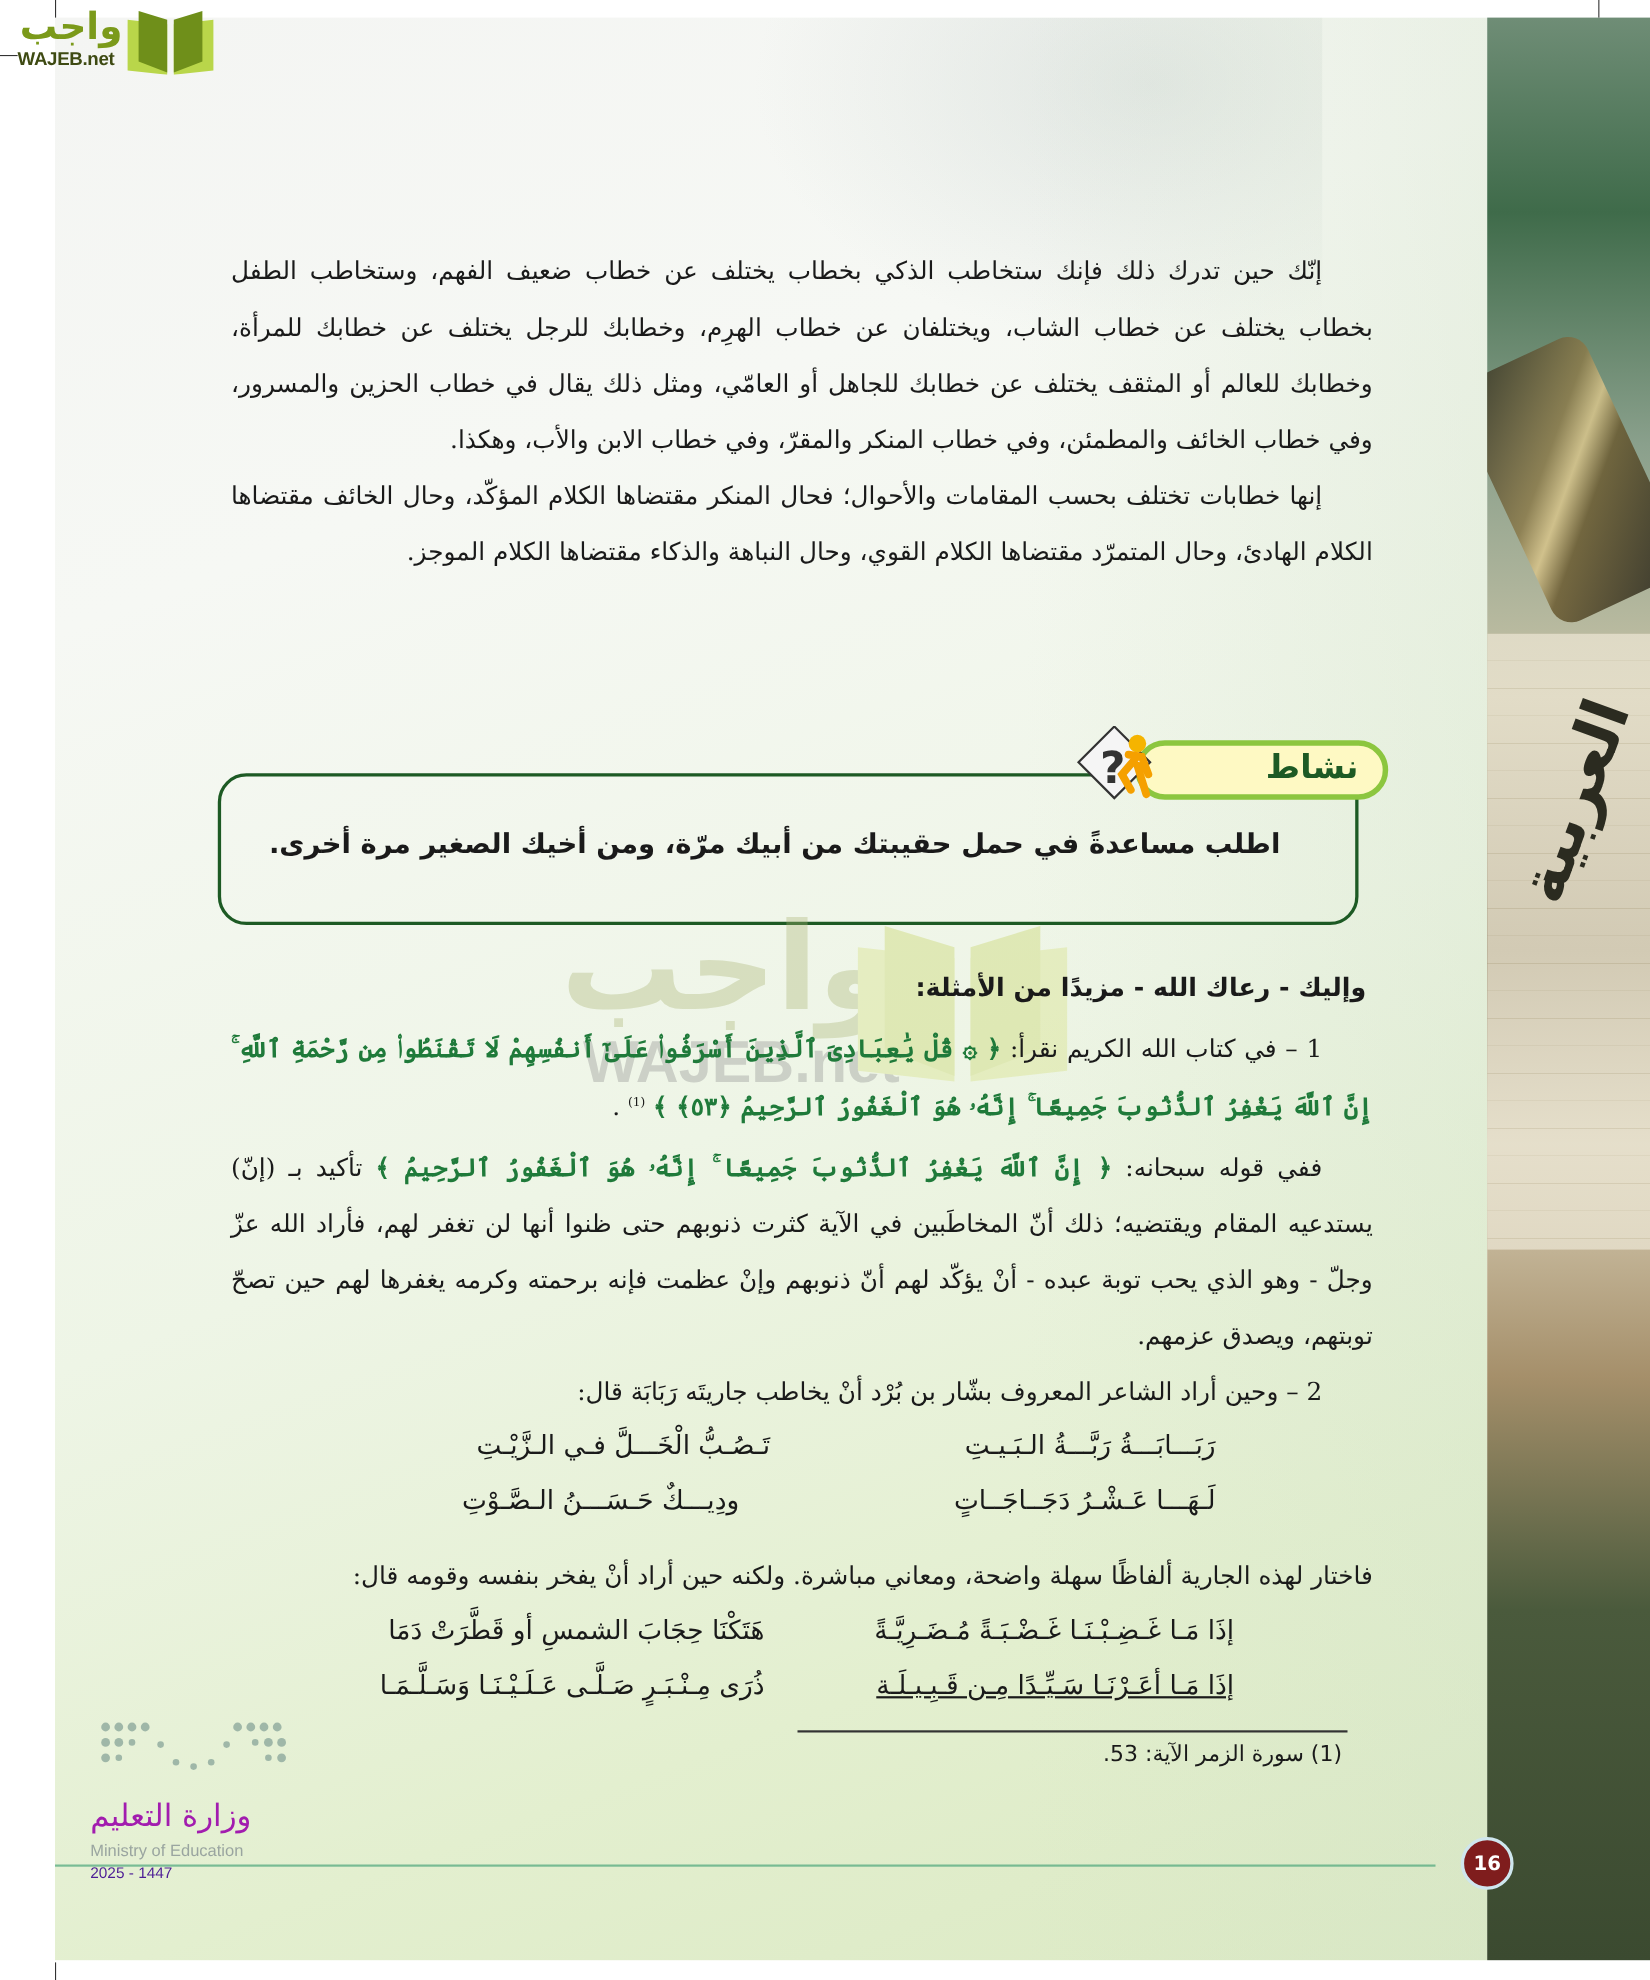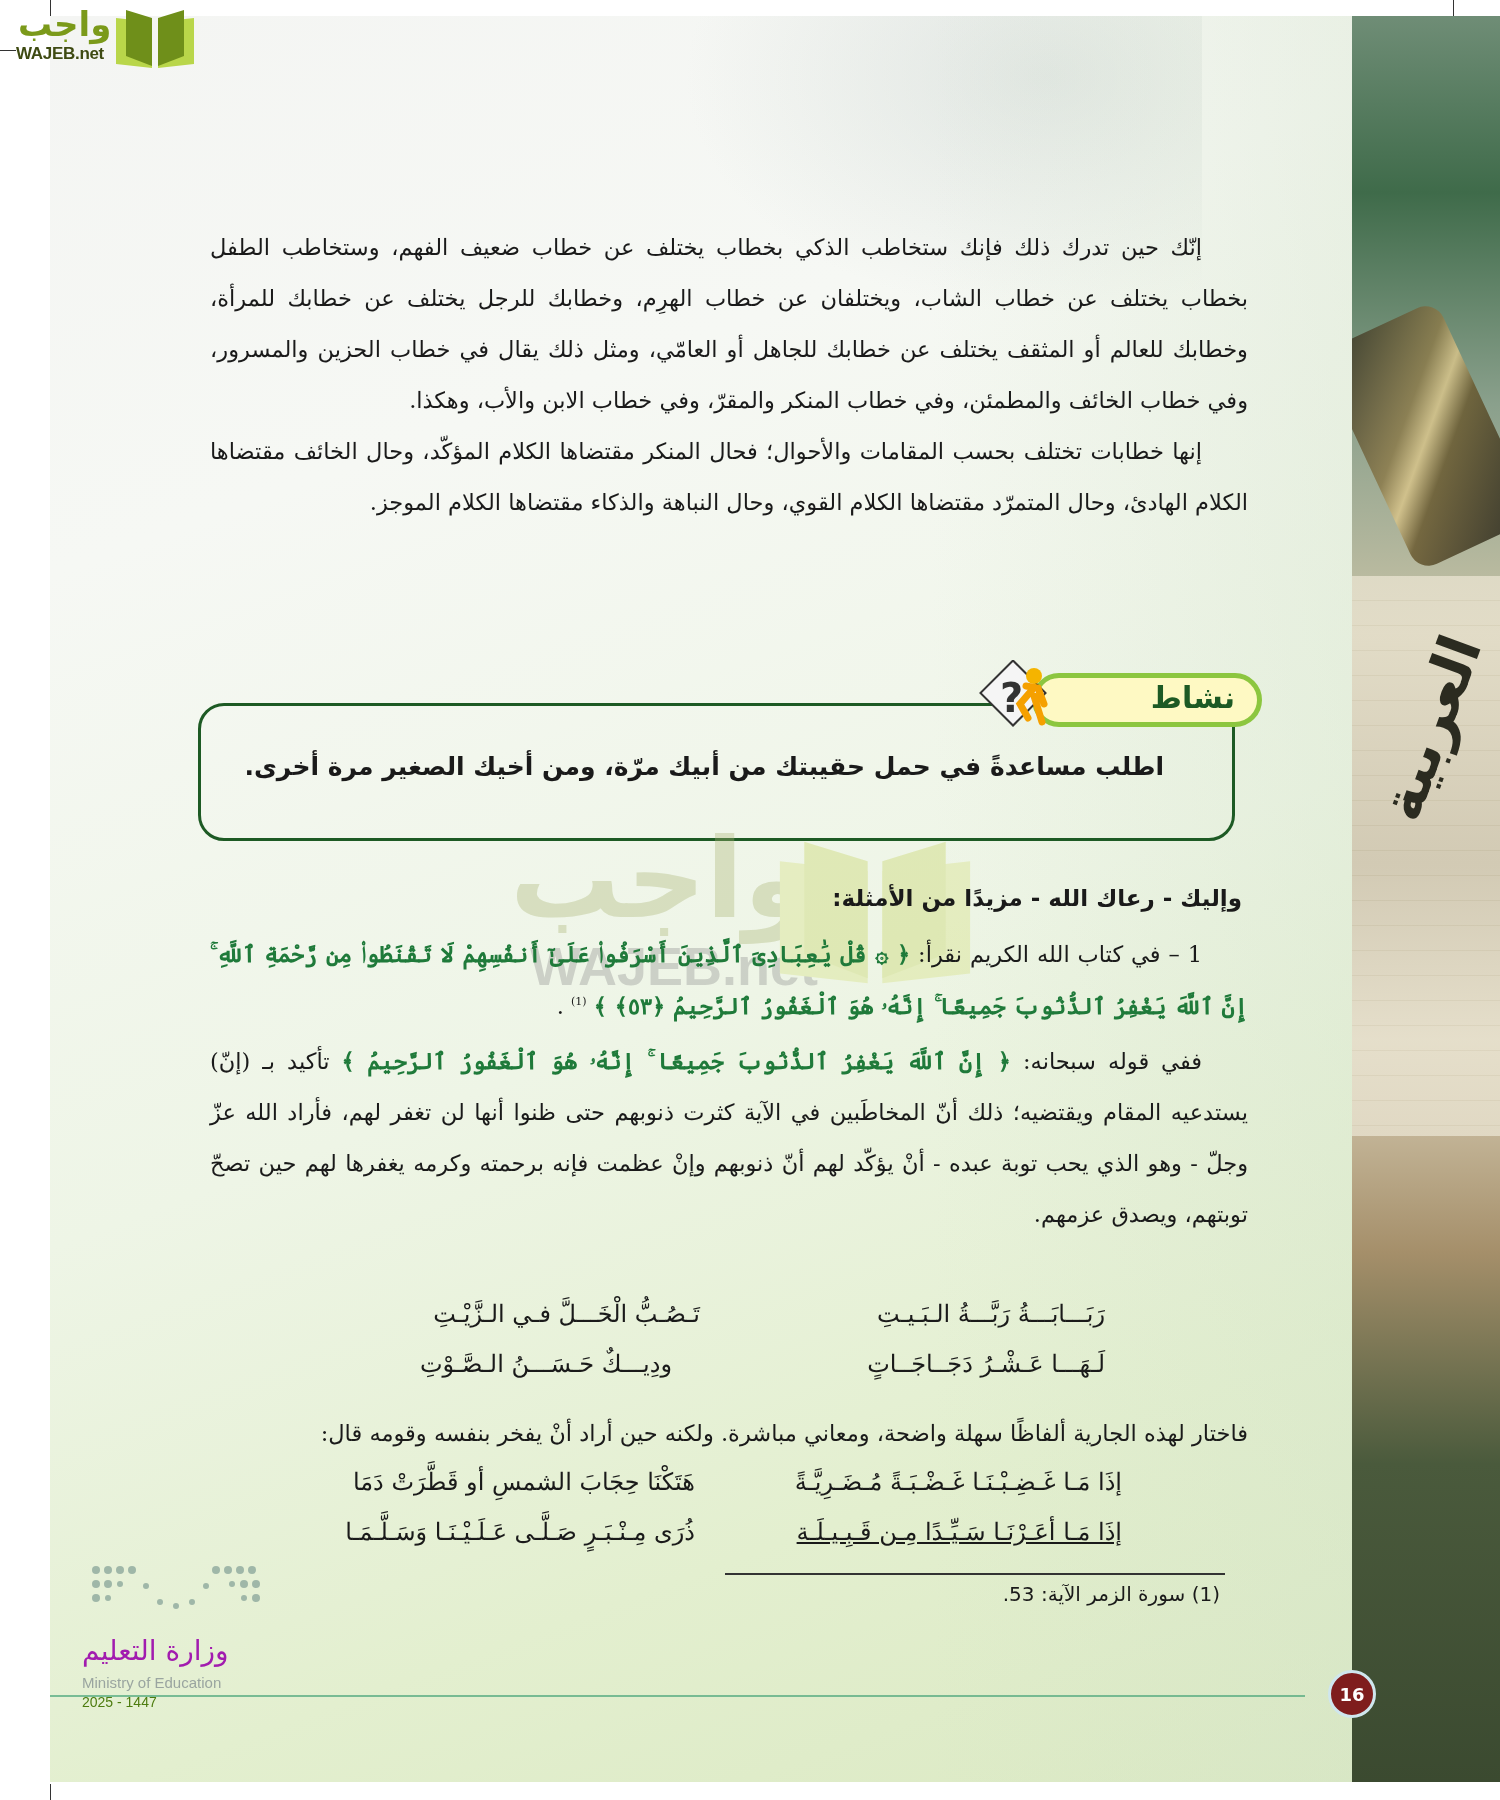--- a/index.html
+++ b/index.html
@@ -85,21 +85,21 @@
   .wm .en { position: absolute; left: 20px; top: 120px; font-family: "Liberation Sans", sans-serif; font-weight: bold; font-size: 54px; color: #8c8c8c; }
   .wm .book { position: absolute; left: 265px; top: 0; width: 200px; height: 190px; }
 
   .footnote-line { position: absolute; left: 725px; top: 1573px; width: 500px; height: 2px; background: #333; }
   .footnote { position: absolute; right: 280px; top: 1582px; direction: rtl; font-size: 20px; font-family: "DejaVu Sans", sans-serif; }
 
   .moe { position: absolute; left: 80px; top: 1562px; width: 200px; height: 160px; }
   .moe .dots { position: absolute; left: 6px; top: 0; width: 180px; height: 60px; }
   .moe .ar { position: absolute; left: 2px; top: 72px; font-family: "DejaVu Sans", sans-serif; font-size: 28px; color: #a21caf; direction: rtl; }
   .moe .en { position: absolute; left: 2px; top: 112px; font-family: "Liberation Sans", sans-serif; font-size: 15px; color: #9aa5a0; }
-  .moe .yr { position: absolute; left: 2px; top: 132px; font-family: "Liberation Sans", sans-serif; font-size: 14px; color: #4d7c0f; }
+  .moe .yr { position: absolute; left: 2px; top: 132px; font-family: "Liberation Sans", sans-serif; font-size: 14px; color: #4c1d95; }
 
   .bottom-line { position: absolute; left: 50px; top: 1695px; width: 1255px; height: 2px; background: #4aa57a; opacity: 0.7; }
   .page-num {
     position: absolute; left: 1328px; top: 1670px; width: 48px; height: 48px; border-radius: 50%;
     background: #7f1d1d; color: #fff; font-family: "DejaVu Sans", sans-serif; font-weight: bold; font-size: 18px;
     display: flex; align-items: center; justify-content: center; border: 3px solid #cfe6ee;
   }
 </style>
 </head>
 <body>
@@ -165,20 +165,21 @@
   <p style="text-indent:46px;">
     <span>1 – في كتاب الله الكريم نقرأ:</span>
     <span class="quran">﴿ ۞ قُلْ يَٰعِبَادِىَ ٱلَّذِينَ أَسْرَفُوا۟ عَلَىٰٓ أَنفُسِهِمْ لَا تَقْنَطُوا۟ مِن رَّحْمَةِ ٱللَّهِ ۚ إِنَّ ٱللَّهَ يَغْفِرُ ٱلذُّنُوبَ جَمِيعًا ۚ إِنَّهُۥ هُوَ ٱلْغَفُورُ ٱلرَّحِيمُ ﴿٥٣﴾ ﴾</span>
     <span class="sup">(1)</span> .
   </p>
   <p style="text-indent:46px;margin-top:6px;line-height:51px;">
     <span>ففي قوله سبحانه:</span>
     <span class="quran">﴿ إِنَّ ٱللَّهَ يَغْفِرُ ٱلذُّنُوبَ جَمِيعًا ۚ إِنَّهُۥ هُوَ ٱلْغَفُورُ ٱلرَّحِيمُ ﴾</span>
     <span>تأكيد بـ (إنّ) يستدعيه المقام ويقتضيه؛ ذلك أنّ المخاطَبين في الآية كثرت ذنوبهم حتى ظنوا أنها لن تغفر لهم، فأراد الله عزّ وجلّ - وهو الذي يحب توبة عبده - أنْ يؤكّد لهم أنّ ذنوبهم وإنْ عظمت فإنه برحمته وكرمه يغفرها لهم حين تصحّ توبتهم، ويصدق عزمهم.</span>
   </p>
+  <p style="text-indent:46px;line-height:51px;">2 – وحين أراد الشاعر المعروف بشّار بن بُرْد أنْ يخاطب جاريتَه رَبَابَة قال:</p>
 </div>
 
 <div class="verse-row" style="right:395px;top:1300px;">رَبَـــابَـــةُ رَبَّـــةُ الـبَـيـتِ</div>
 <div class="verse-row" style="right:800px;top:1300px;">تَـصُـبُّ الْخَـــلَّ فـي الـزَّيْـتِ</div>
 <div class="verse-row" style="right:395px;top:1350px;">لَـهَـــا عَـشْـرُ دَجَــاجَــاتٍ</div>
 <div class="verse-row" style="right:828px;top:1350px;margin-left:48px;">ودِيـــكٌ حَـسَـــنُ الـصَّـوْتِ</div>
 
 <div class="content" style="left:210px;top:1408px;width:1038px;">فاختار لهذه الجارية ألفاظًا سهلة واضحة، ومعاني مباشرة. ولكنه حين أراد أنْ يفخر بنفسه وقومه قال:</div>
 
 <div class="verse-row" style="right:378px;top:1468px;">إذَا مَـا غَـضِـبْـنَـا غَـضْـبَـةً مُـضَـرِيَّـةً</div>

